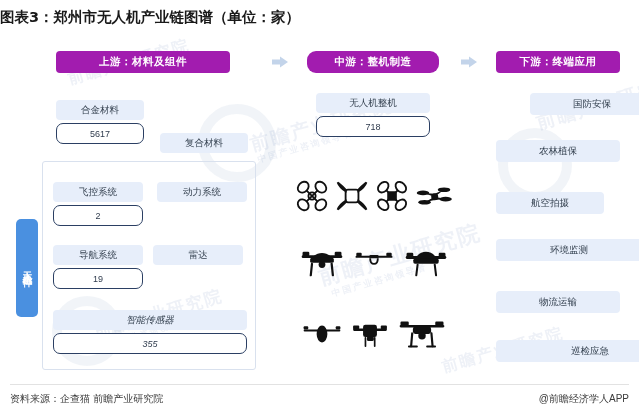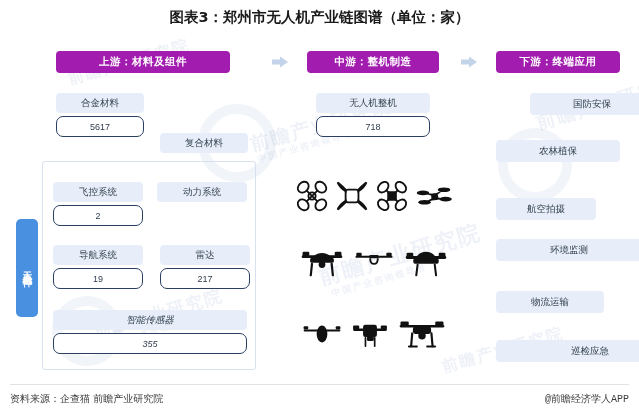--- a/index.html
+++ b/index.html
@@ -22,35 +22,34 @@
   }
   .wm-circ{
     position:absolute;
     border-radius:50%;
     border:10px solid rgba(120,150,190,0.10);
     pointer-events:none;
   }
   
   .title{
     position:absolute;top:8px;left:0;width:639px;
-    text-align:center;
     font-size:14.5px;font-weight:bold;color:#1a1a1a;
     font-family:"DejaVu Sans","Liberation Sans",sans-serif;
   }
   
   .hdr{
     position:absolute;height:22px;
     background:#a21caf;
     border-radius:4px;
     color:#fff;font-size:10.5px;font-weight:bold;
     display:flex;align-items:center;justify-content:center;
     letter-spacing:.5px;
   }
   #hdr-up{left:56px;top:51px;width:174px;}
-  #hdr-mid{left:307px;top:51px;width:132px;}
+  #hdr-mid{left:307px;top:51px;width:132px;border-radius:9px;}
   #hdr-down{left:496px;top:51px;width:124px;}
   .arrow{
     position:absolute;top:56px;width:16px;height:12px;
   }
   #arrow1{left:272px;}
   #arrow2{left:461px;}
   .arrow svg{display:block;}
   
   .card{position:absolute;}
   .card .lbl{
@@ -101,21 +100,21 @@
   
   .footline{
     position:absolute;left:10px;top:384px;width:619px;height:1px;background:#e2e2e2;
   }
   .foot-l{
     position:absolute;left:10px;top:392px;font-size:10px;color:#3a3a3a;
     font-family:"DejaVu Sans","Liberation Sans",sans-serif;
   }
   .foot-r{
     position:absolute;right:10px;top:392px;font-size:10px;color:#3a3a3a;
-    font-family:Liberation Mono, monospace;
+    font-family:Liberation Sans, sans-serif;
   }
 </style>
 </head>
 <body>
 
 <div class="wm-circ" style="left:198px;top:104px;width:58px;height:58px;"></div>
 <div class="wm" style="left:248px;top:112px;font-size:19px;transform:rotate(-16deg);">前瞻产业研究院</div>
 <div class="wm" style="left:256px;top:140px;font-size:9px;transform:rotate(-16deg);">中国产业咨询领导者</div>
 <div class="wm-circ" style="left:498px;top:128px;width:54px;height:54px;"></div>
 <div class="wm" style="left:534px;top:90px;font-size:19px;transform:rotate(-16deg);">前瞻产业研究院</div>
@@ -136,21 +135,21 @@
     </svg>
 </div>
 <div class="hdr" id="hdr-mid">中游：整机制造</div>
 <div class="arrow" id="arrow2">
   <svg width="16" height="12" viewBox="0 0 16 12">
       <path d="M0 3.5 h8 V0.5 L16 6 L8 11.5 V8.5 H0 Z" fill="#c3d4ea"></path>
     </svg>
 </div>
 <div class="hdr" id="hdr-down">下游：终端应用</div>
 
-<div class="card" style="left:56px;top:93px;width:88px;">
+<div class="card" style="left:56px;top:100px;width:88px;">
   <div class="lbl">合金材料</div>
   <div class="val">5617</div>
 </div>
 <div class="card" style="left:160px;top:93px;width:88px;margin-top:40px;">
   <div class="lbl">复合材料</div>
 </div>
 
 <div id="group-box"></div>
 <div id="group-tab">无人机组件</div>
 
@@ -158,23 +157,22 @@
   <div class="lbl">飞控系统</div>
   <div class="val">2</div>
 </div>
 <div class="card" style="left:157px;top:182px;width:90px;">
   <div class="lbl">动力系统</div>
 </div>
 <div class="card" style="left:53px;top:245px;width:90px;">
   <div class="lbl">导航系统</div>
   <div class="val">19</div>
 </div>
-<div class="card" style="left:160px;top:245px;width:90px;">
+<div class="card" style="left:153px;top:245px;width:90px;">
   <div class="lbl">雷达</div>
-  <div class="val">217</div>
 </div>
 <div class="card" style="left:53px;top:310px;width:194px;font-style:italic;">
   <div class="lbl">智能传感器</div>
   <div class="val">355</div>
 </div>
 
 <div class="card" style="left:316px;top:93px;width:114px;">
   <div class="lbl">无人机整机</div>
   <div class="val">718</div>
 </div>
@@ -293,20 +291,20 @@
       <rect x="16" y="18" width="2.6" height="18" rx="1" transform="rotate(5 17 18)"></rect>
       <rect x="39" y="18" width="2.6" height="18" rx="1" transform="rotate(-5 40 18)"></rect>
       <rect x="12" y="34" width="12" height="2.4" rx="1.2"></rect>
       <rect x="34" y="34" width="12" height="2.4" rx="1.2"></rect>
     </g>
   </svg>
 </div>
 
 <div class="plain" style="left:496px;top:93px;width:124px;margin-left:34px;">国防安保</div>
 <div class="plain" style="left:496px;top:140px;width:124px;">农林植保</div>
-<div class="plain" style="left:496px;top:192px;width:100px;margin-top:6px;">航空拍摄</div>
+<div class="plain" style="left:496px;top:192px;width:108px;">航空拍摄</div>
 <div class="plain" style="left:496px;top:239px;width:146px;">环境监测</div>
-<div class="plain" style="left:496px;top:291px;width:108px;">物流运输</div>
+<div class="plain" style="left:496px;top:291px;width:124px;">物流运输</div>
 <div class="plain" style="left:496px;top:340px;width:124px;padding-left:32px;">巡检应急</div>
 
 <div class="footline"></div>
 <div class="foot-l">资料来源：企查猫 前瞻产业研究院</div>
 <div class="foot-r">@前瞻经济学人APP</div>
 
 </body></html>

